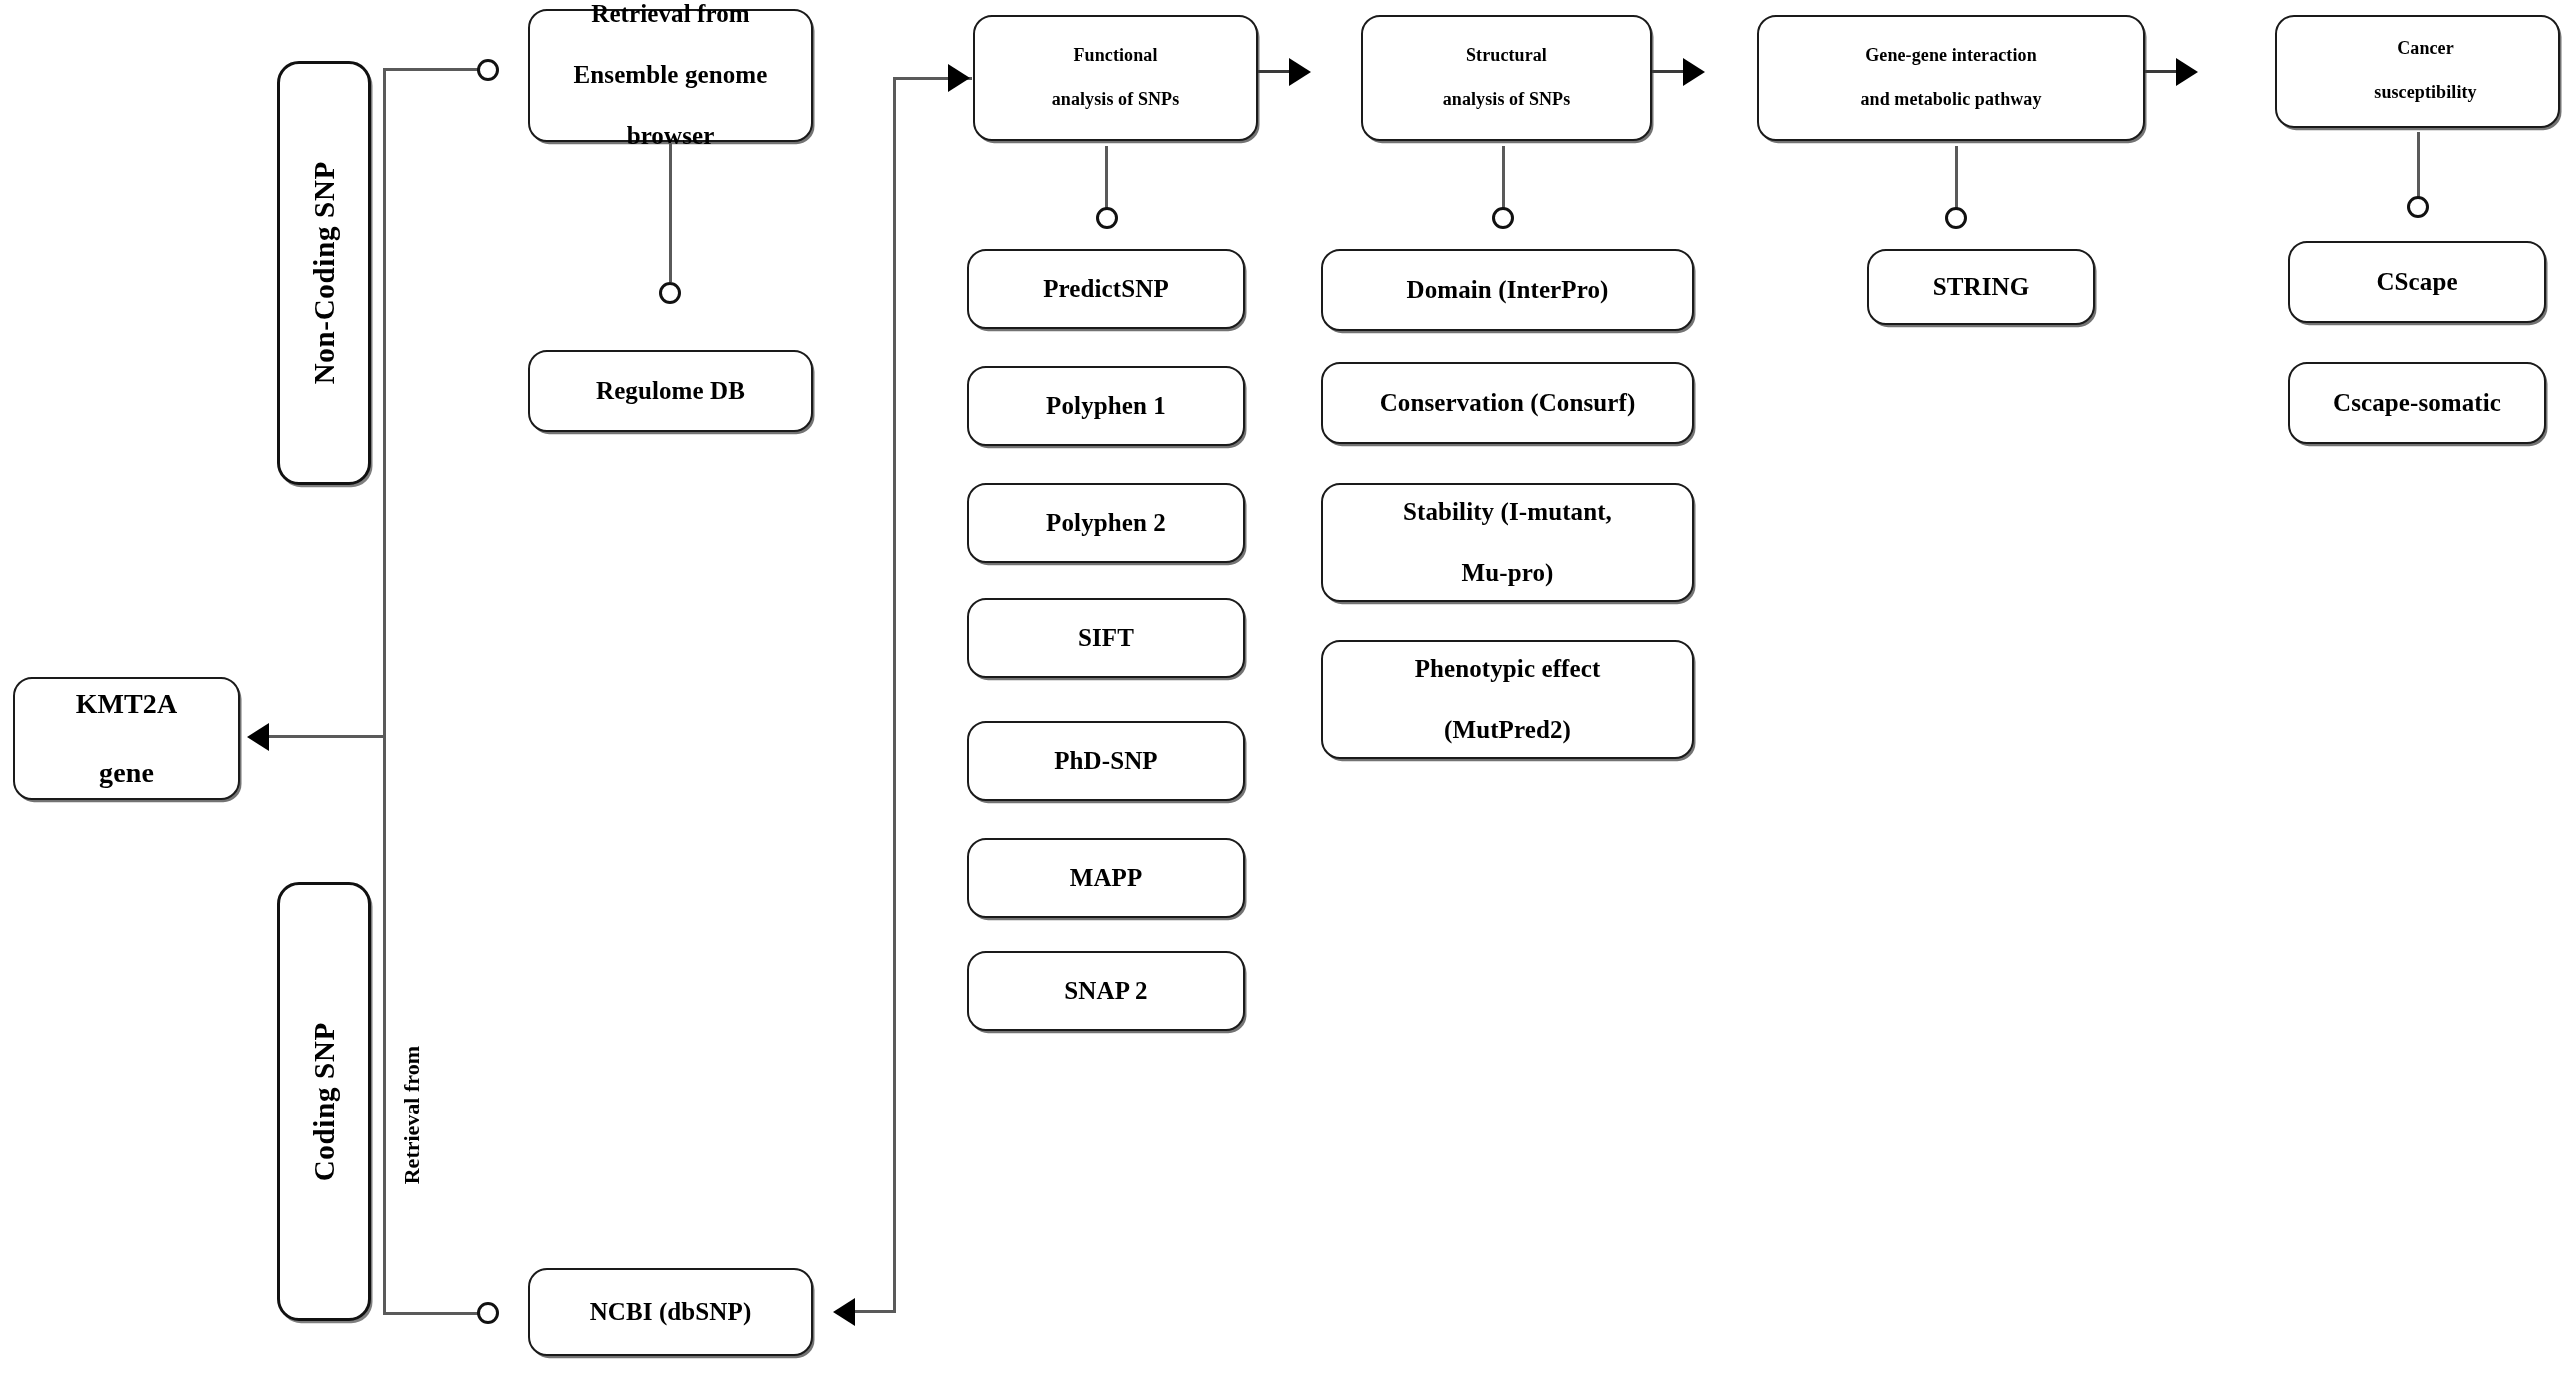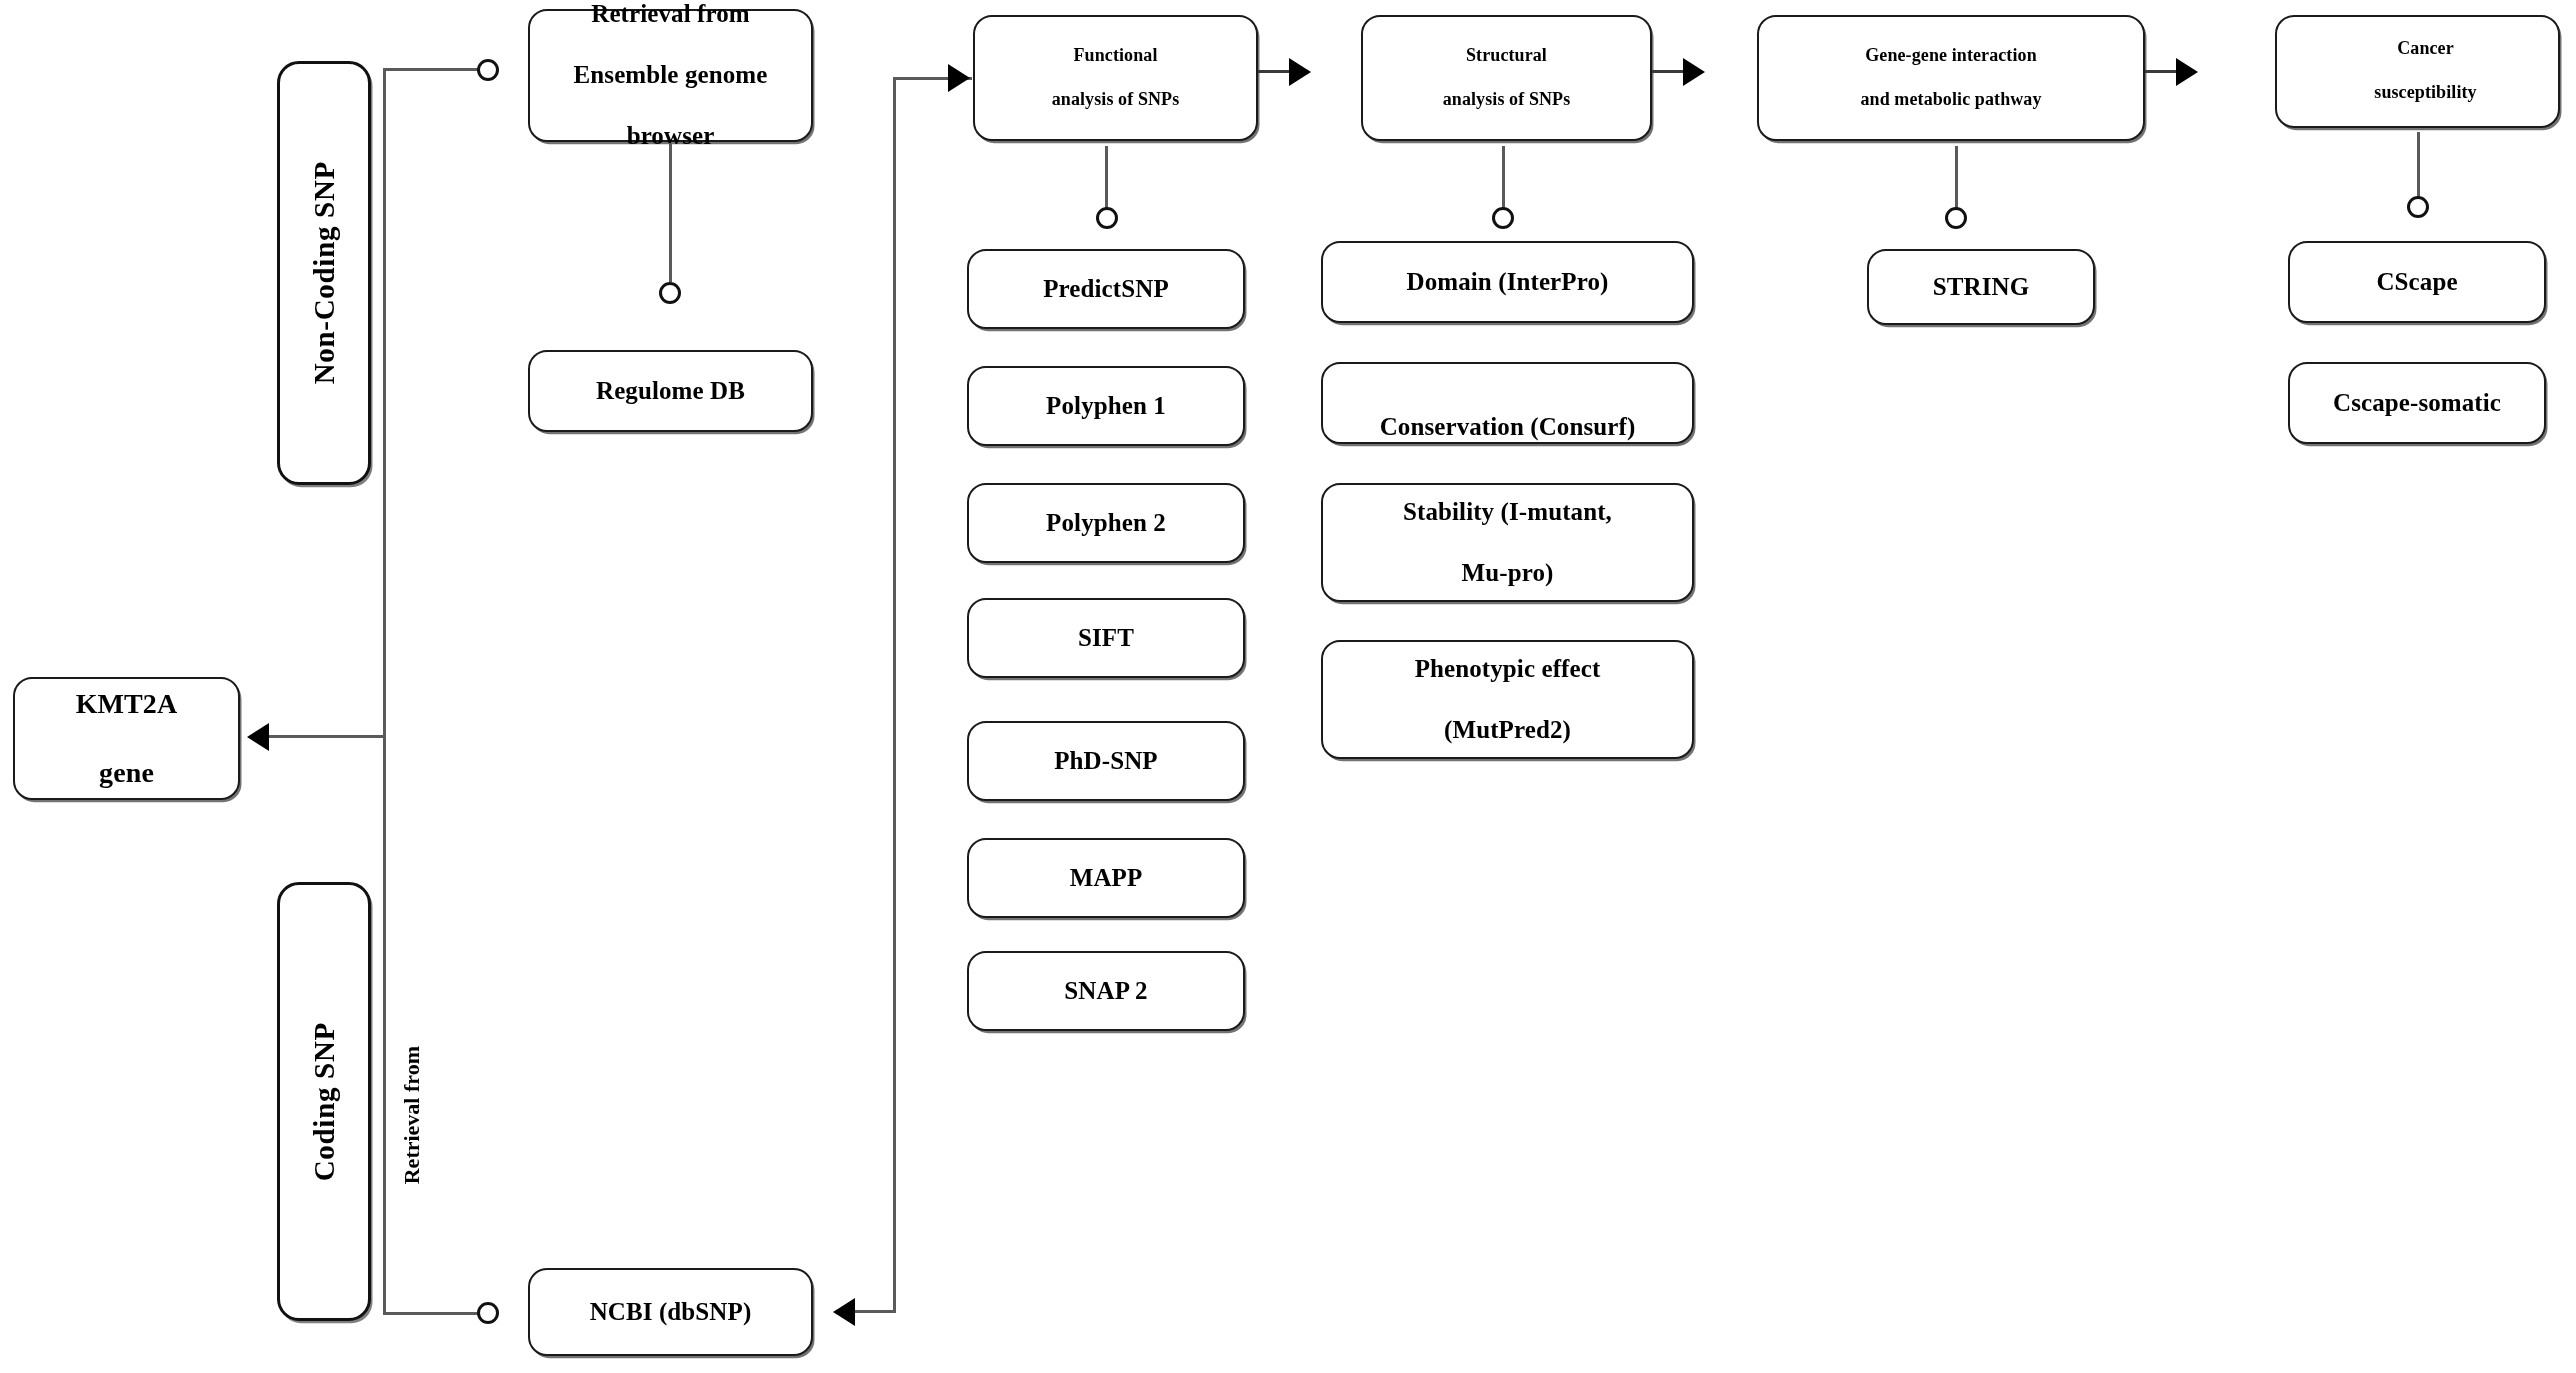--- a/index.html
+++ b/index.html
@@ -193,24 +193,24 @@
 
   <div class="node f36" style="left:1361px;top:14.6px;width:291px;height:126px;">
     <span>
       <span>Structural</span><br>
       <span>analysis of SNPs</span>
     </span>
   </div>
   <div class="vline" style="left:1502px;top:146px;height:66px;"></div>
   <div class="circ" style="left:1492px;top:207px;"></div>
 
-  <div class="node f34" style="left:1321px;top:241px;width:373px;height:82px;">
+  <div class="node f34" style="left:1321px;top:249px;width:373px;height:82px;">
     <span>Domain (InterPro)</span>
   </div>
-  <div class="node f34" style="left:1321px;top:362px;width:373px;height:82px;align-items:flex-end;">
+  <div class="node f34" style="left:1321px;top:362px;width:373px;height:82px;">
     <span>Conservation (Consurf)</span>
   </div>
   <div class="node f34" style="left:1321px;top:483px;width:373px;height:119px;">
     <span>
       <span>Stability (I-mutant,</span><br>
       <span>Mu-pro)</span>
     </span>
   </div>
   <div class="node f34" style="left:1321px;top:640px;width:373px;height:119px;">
     <span>

